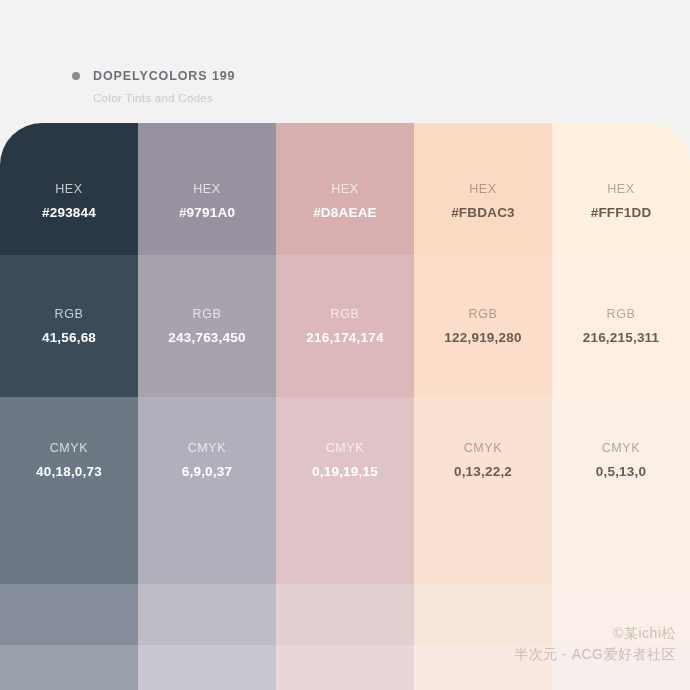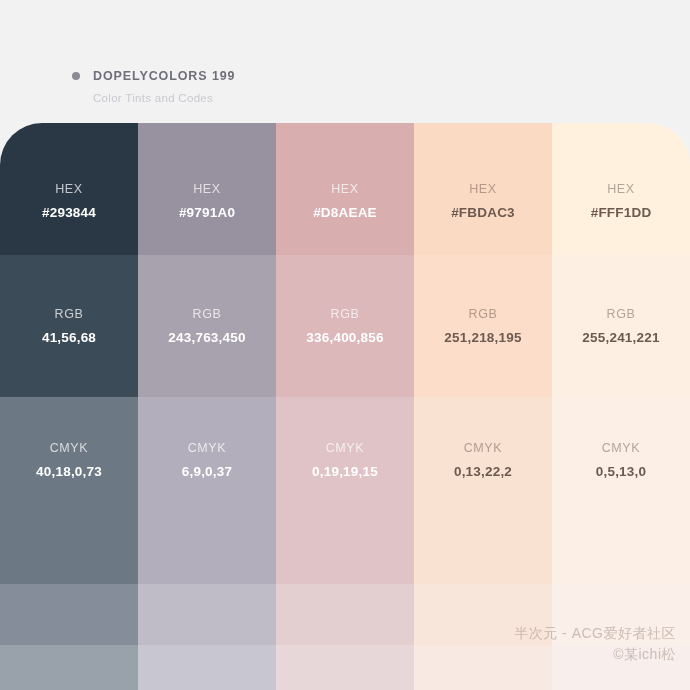--- a/index.html
+++ b/index.html
@@ -192,67 +192,67 @@
       <div class="strip strip-c" style="background: rgb(200, 198, 208);"></div>
     </div>
 
     <div class="col tone-light">
       <div class="cell cell-hex" style="background: rgb(216, 174, 174);">
         <div class="cell-label">HEX</div>
         <div class="cell-value">#D8AEAE</div>
       </div>
       <div class="cell cell-rgb" style="background: rgb(220, 184, 186);">
         <div class="cell-label">RGB</div>
-        <div class="cell-value">336,400,856</div>
+        <div class="cell-value">216,174,174</div>
       </div>
       <div class="cell cell-cmyk" style="background: rgb(224, 195, 198);">
         <div class="cell-label">CMYK</div>
         <div class="cell-value">0,19,19,15</div>
       </div>
       <div class="strip strip-a" style="background: rgb(224, 195, 198);"></div>
       <div class="strip strip-b" style="background: rgb(227, 207, 208);"></div>
       <div class="strip strip-c" style="background: rgb(231, 215, 216);"></div>
     </div>
 
     <div class="col tone-dark">
       <div class="cell cell-hex" style="background: rgb(251, 218, 195);">
         <div class="cell-label">HEX</div>
         <div class="cell-value">#FBDAC3</div>
       </div>
       <div class="cell cell-rgb" style="background: rgb(251, 221, 201);">
         <div class="cell-label">RGB</div>
-        <div class="cell-value">251,218,195</div>
+        <div class="cell-value">122,919,280</div>
       </div>
       <div class="cell cell-cmyk" style="background: rgb(250, 226, 210);">
         <div class="cell-label">CMYK</div>
         <div class="cell-value">0,13,22,2</div>
       </div>
       <div class="strip strip-a" style="background: rgb(250, 226, 210);"></div>
       <div class="strip strip-b" style="background: rgb(249, 230, 219);"></div>
       <div class="strip strip-c" style="background: rgb(248, 234, 226);"></div>
     </div>
 
     <div class="col tone-dark">
       <div class="cell cell-hex" style="background: rgb(255, 241, 221);">
         <div class="cell-label">HEX</div>
         <div class="cell-value">#FFF1DD</div>
       </div>
       <div class="cell cell-rgb" style="background: rgb(253, 240, 226);">
         <div class="cell-label">RGB</div>
-        <div class="cell-value">255,241,221</div>
+        <div class="cell-value">216,215,311</div>
       </div>
       <div class="cell cell-cmyk" style="background: rgb(251, 239, 230);">
         <div class="cell-label">CMYK</div>
         <div class="cell-value">0,5,13,0</div>
       </div>
       <div class="strip strip-a" style="background: rgb(251, 239, 230);"></div>
       <div class="strip strip-b" style="background: rgb(250, 239, 233);"></div>
       <div class="strip strip-c" style="background: rgb(248, 238, 235);"></div>
     </div>
 
   </div>
 
   <div class="watermark">
+    <div>©某ichi松</div>
     <div>半次元 - ACG爱好者社区</div>
-    <div>©某ichi松</div>
   </div>
 
 </div>
 
 </body></html>

